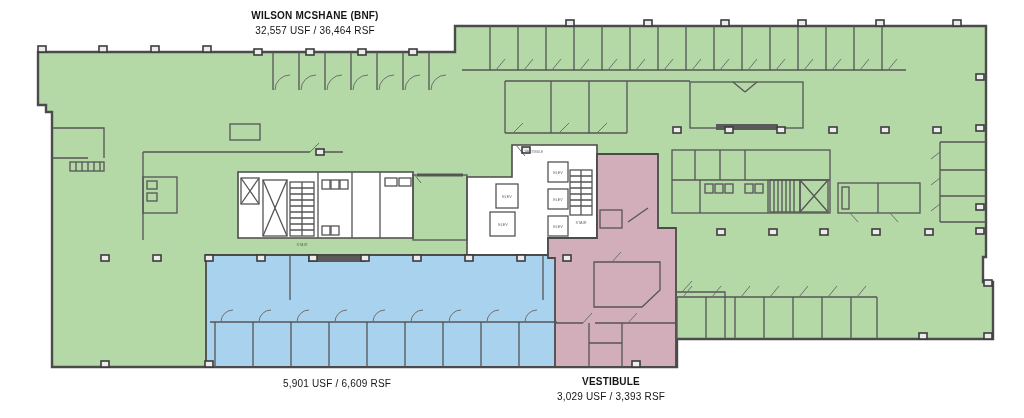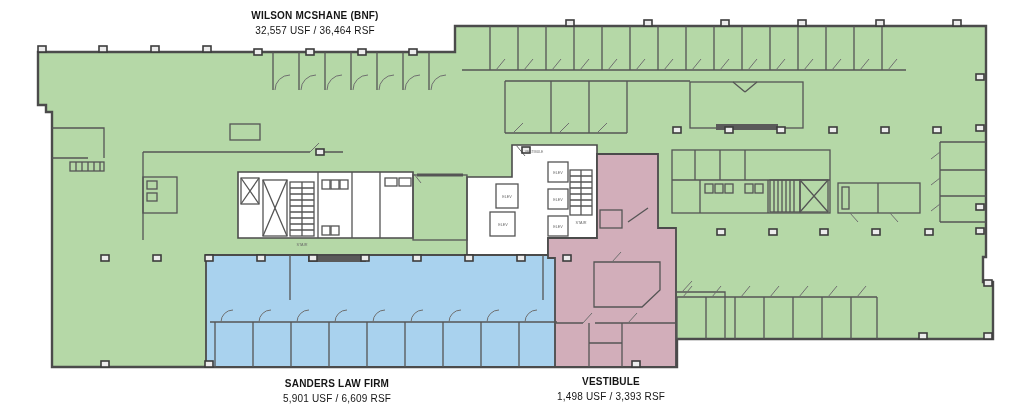--- a/index.html
+++ b/index.html
@@ -187,22 +187,21 @@
       <text class="room-label" x="534" y="153" font-size="3.4">VESTIBULE</text>
     </g>
   </svg>
 
   <div class="tenant-label" style="left:180px;top:8px;width:270px;">
     <div class="t-name">WILSON MCSHANE (BNF)</div>
     <div class="t-area">32,557 USF / 36,464 RSF</div>
   </div>
 
   <div class="tenant-label" style="left:202px;top:376px;width:270px;">
-    <div class="t-name">SANDERS LAW FIRM</div>
     <div class="t-area">5,901 USF / 6,609 RSF</div>
   </div>
 
   <div class="tenant-label" style="left:477px;top:374px;width:268px;">
     <div class="t-name">VESTIBULE</div>
-    <div class="t-area">1,498 USF / 3,393 RSF</div>
+    <div class="t-area">3,029 USF / 3,393 RSF</div>
   </div>
 
 </div>
 
 </body></html>

